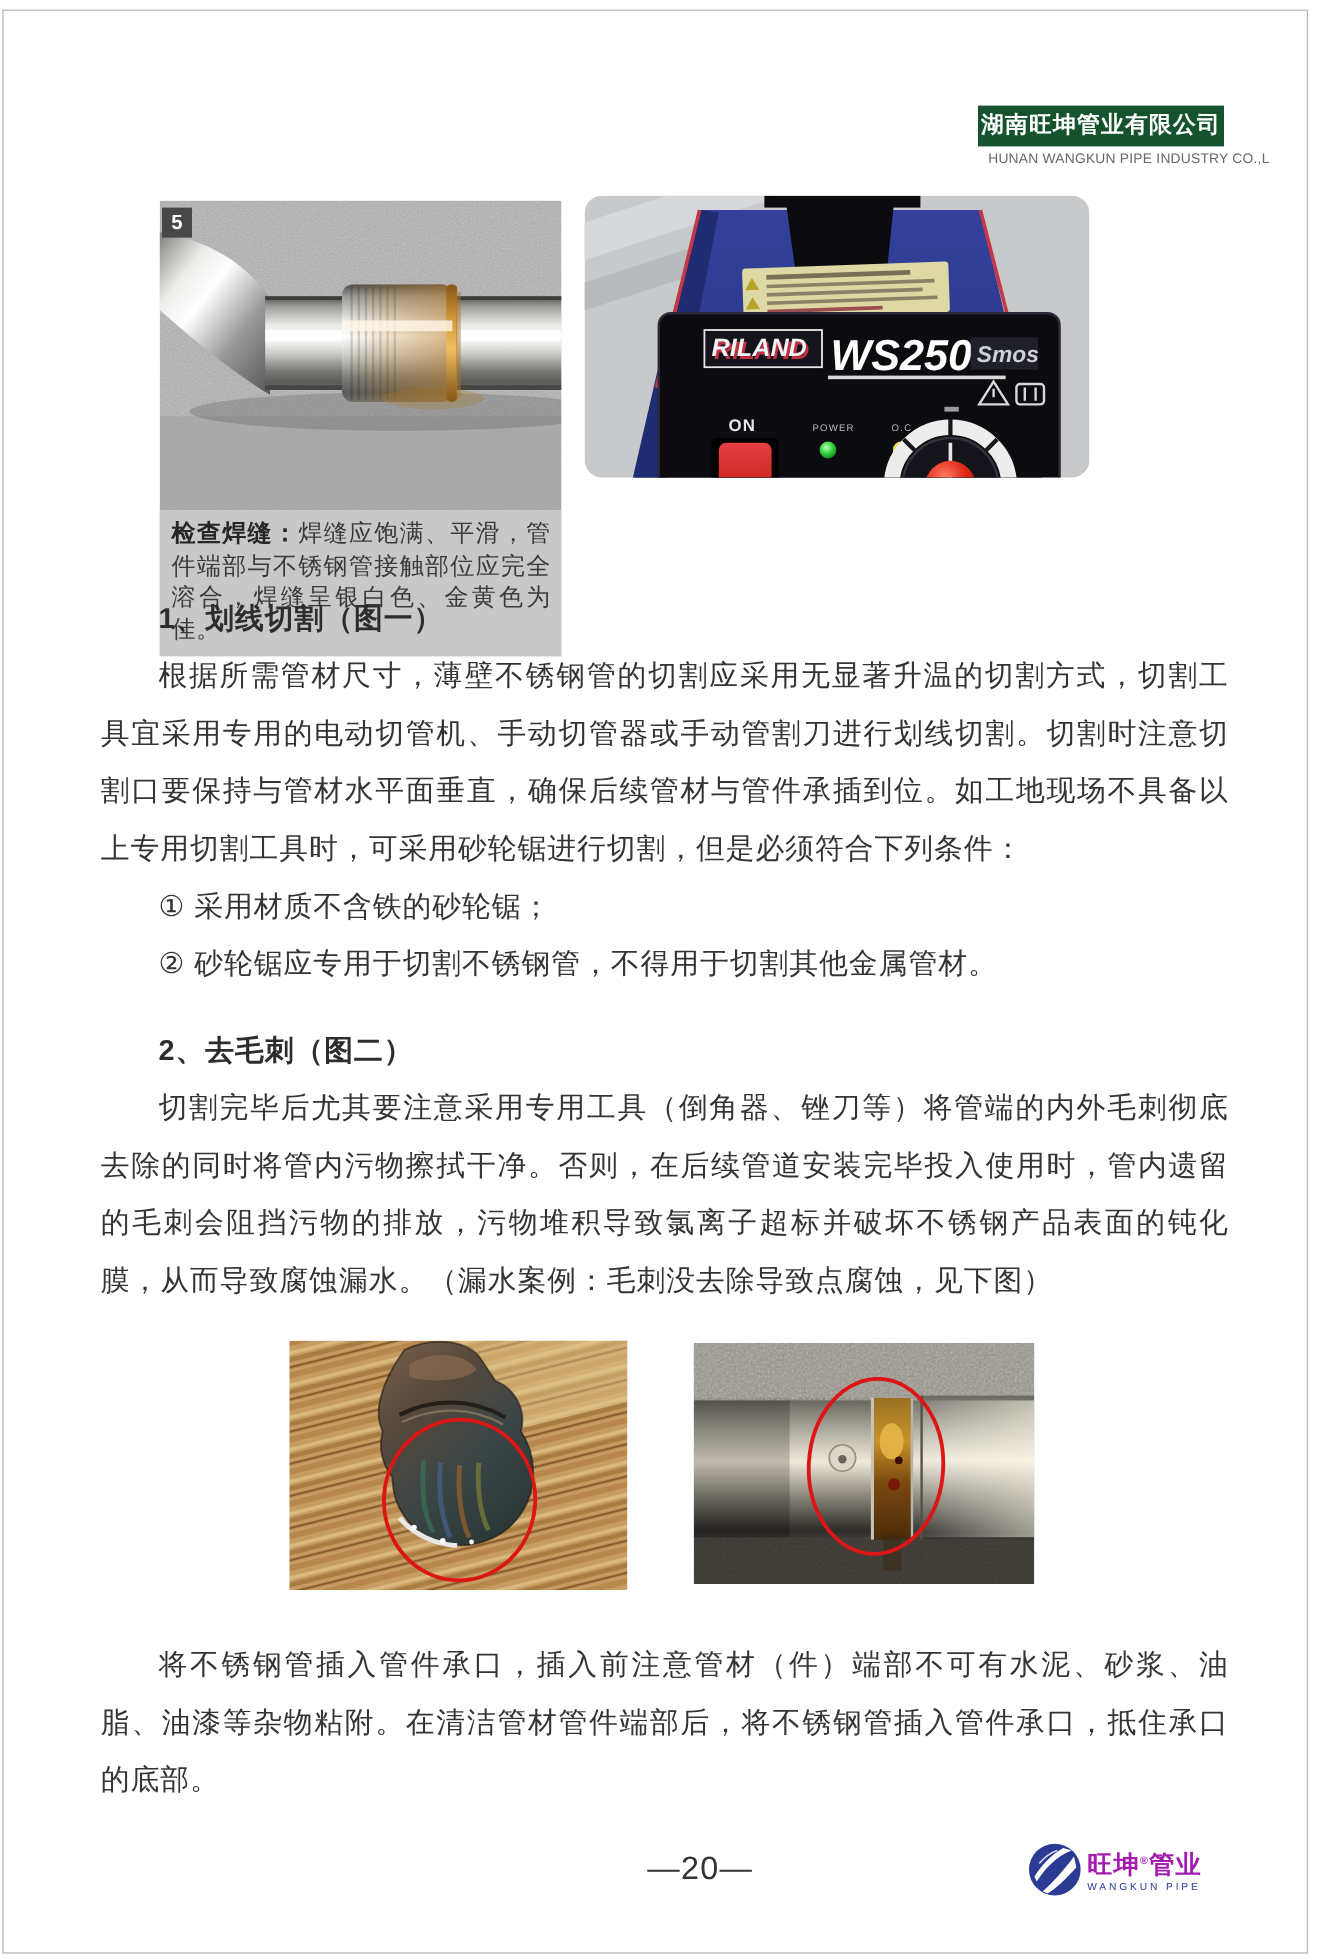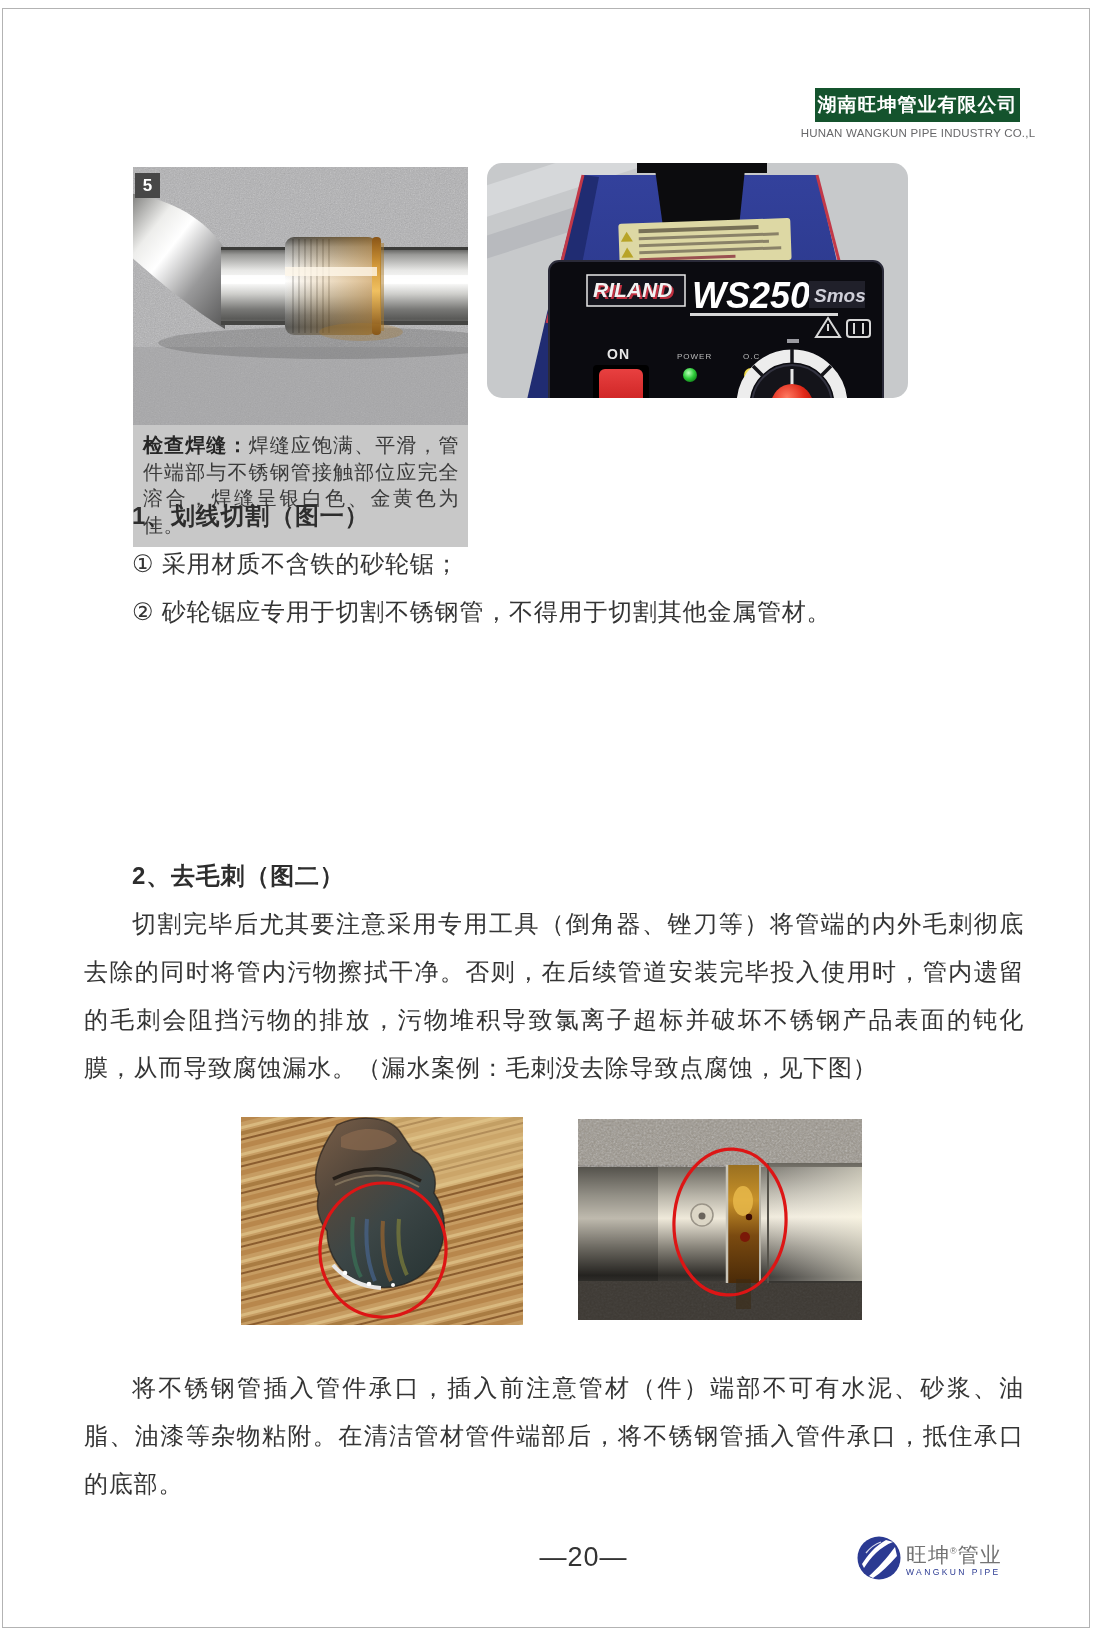--- a/index.html
+++ b/index.html
@@ -6,21 +6,21 @@
   .page{
     position:relative;width:1103px;height:1632px;background:#ffffff;overflow:hidden;
     font-family:"Liberation Sans","DejaVu Sans",sans-serif;
   }
   .scan-frame{position:absolute;left:2px;top:8px;width:1088px;height:1620px;
     border:1px solid #b3b3b3;box-sizing:border-box;pointer-events:none;}
   
   .hdr-box{position:absolute;left:815px;top:88px;width:205px;height:34px;
     background:#14532d;color:#ffffff;font-weight:bold;font-size:19px;line-height:34px;
     text-align:center;letter-spacing:1px;}
-  .hdr-en{position:absolute;left:778px;top:127px;width:280px;text-align:center;
+  .hdr-en{position:absolute;left:778px;top:127px;width:280px;text-align:right;
     font-size:11.5px;color:#68686a;letter-spacing:0.2px;}
   
   .fig5{position:absolute;left:133px;top:167px;width:335px;}
   .fig5-photo{position:relative;width:335px;height:258px;overflow:hidden;}
   .fig5-badge{position:absolute;left:2px;top:6px;width:25px;height:25px;background:#474747;
     color:#ffffff;font-weight:bold;font-size:17px;line-height:25px;text-align:center;z-index:3;}
   .fig5-cap{background:#c8c8c8;color:#3a3a3a;font-size:20px;line-height:26.5px;
     padding:7px 9px 9px 10px;text-align:justify;letter-spacing:0.4px;}
   .fig5-cap b{color:#262626;}
   .machine{position:absolute;left:487px;top:163px;width:421px;height:235px;overflow:hidden;border-radius:15px;}
@@ -32,21 +32,21 @@
   .sec .bullet{padding-left:48px;}
   .sec1{top:492px;} .sec2{top:852px;} .sec3{top:1364px;}
   
   .photoL{position:absolute;left:241px;top:1117px;width:282px;height:208px;overflow:hidden;}
   .photoR{position:absolute;left:578px;top:1119px;width:284px;height:201px;overflow:hidden;}
   
   .pagenum{position:absolute;left:0;top:1542px;width:1103px;text-align:center;
     font-size:27px;color:#333333;letter-spacing:1px;padding-left:32px;}
   .logo{position:absolute;left:856px;top:1535px;display:flex;align-items:center;}
   .logo-txt{margin-left:4px;}
-  .logo-zh{font-size:21px;font-weight:normal;color:#737373;line-height:22px;letter-spacing:1px;}
+  .logo-zh{font-size:21px;font-weight:bold;color:#a21caf;line-height:22px;letter-spacing:1px;}
   .logo-zh sup{font-size:9px;}
   .logo-en{font-size:8.5px;color:#2b3a92;letter-spacing:2.4px;margin-top:1px;}
   svg{display:block;}
 </style>
 </head>
 <body>
 
 <div class="page">
   <div class="scan-frame"></div>
 
@@ -248,20 +248,21 @@
         <path d="M 312,332 C 330,288 362,260 421,248 L 421,332 Z" fill="#e6e2d4"></path>
         <path d="M 298,332 C 290,300 295,268 312,252 C 322,242 337,246 339,260 C 341,277 330,303 323,332 Z" fill="#eeeadd" stroke="#c9c4b2" stroke-width="1.5"></path>
         <path d="M 346,332 C 341,302 349,272 366,259 C 378,250 392,256 392,270 C 392,289 379,311 372,332 Z" fill="#e8e4d6" stroke="#c9c4b2" stroke-width="1.5"></path>
       </g>
       <ellipse cx="340" cy="330" rx="70" ry="12" fill="#55555a" opacity="0.25" filter="url(#blur3)"></ellipse>
     </svg>
   </div>
 
   <div class="sec sec1">
     <div class="hd">1、划线切割（图一）</div>
+    <div class="para">根据所需管材尺寸，薄壁不锈钢管的切割应采用无显著升温的切割方式，切割工具宜采用专用的电动切管机、手动切管器或手动管割刀进行划线切割。切割时注意切割口要保持与管材水平面垂直，确保后续管材与管件承插到位。如工地现场不具备以上专用切割工具时，可采用砂轮锯进行切割，但是必须符合下列条件：</div>
     <div class="bullet">① 采用材质不含铁的砂轮锯；</div>
     <div class="bullet">② 砂轮锯应专用于切割不锈钢管，不得用于切割其他金属管材。</div>
   </div>
 
   <div class="sec sec2">
     <div class="hd">2、去毛刺（图二）</div>
     <div class="para">切割完毕后尤其要注意采用专用工具（倒角器、锉刀等）将管端的内外毛刺彻底去除的同时将管内污物擦拭干净。否则，在后续管道安装完毕投入使用时，管内遗留的毛刺会阻挡污物的排放，污物堆积导致氯离子超标并破坏不锈钢产品表面的钝化膜，从而导致腐蚀漏水。（漏水案例：毛刺没去除导致点腐蚀，见下图）</div>
   </div>
 
   <div class="photoL">

